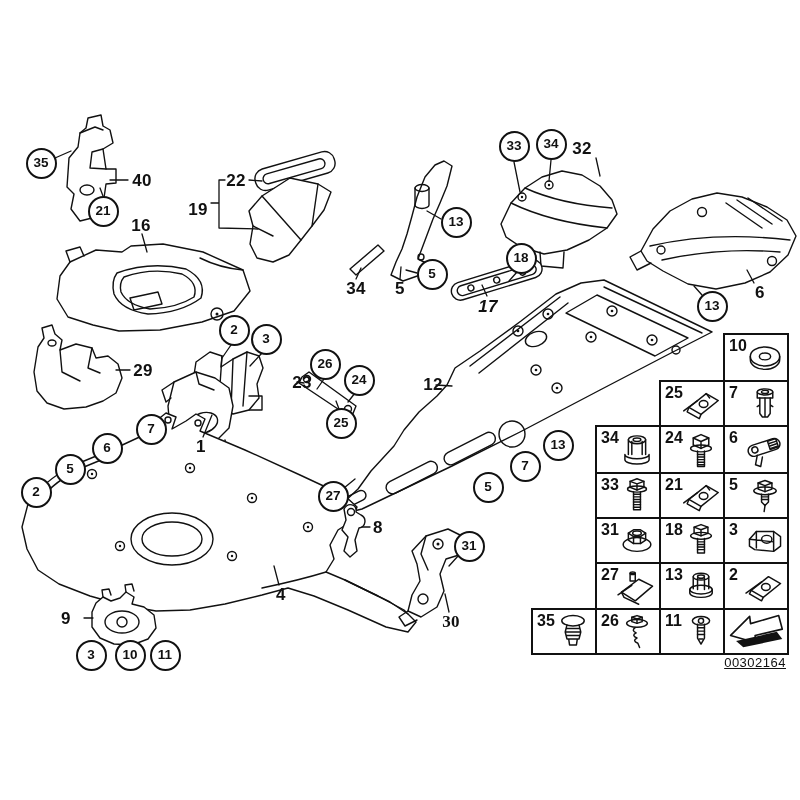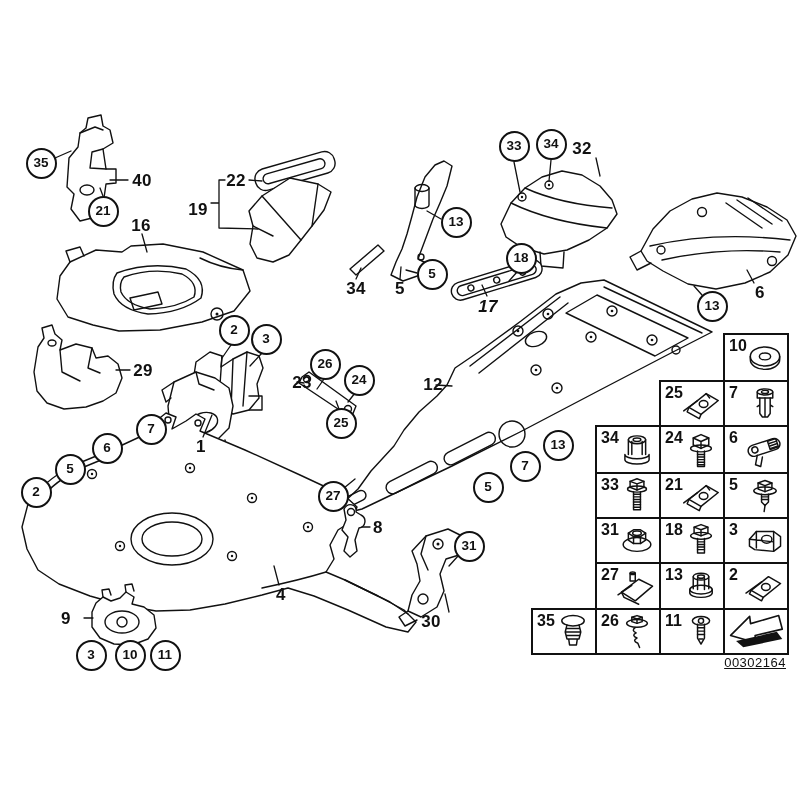--- a/index.html
+++ b/index.html
@@ -241,21 +241,21 @@
       <div class="plabel" style="left: 582px; top: 148px;">32</div>
       <div class="plabel" style="left: 488px; top: 306px; font-style: italic;">17</div>
       <div class="plabel" style="left: 760px; top: 292px;">6</div>
       <div class="plabel" style="left: 143px; top: 370px;">29</div>
       <div class="plabel" style="left: 286px; top: 382px; margin-left: 16px;">23</div>
       <div class="plabel" style="left: 425px; top: 384px; margin-left: 8px;">12</div>
       <div class="plabel" style="left: 201px; top: 446px;">1</div>
       <div class="plabel" style="left: 378px; top: 527px;">8</div>
       <div class="plabel" style="left: 281px; top: 594px;">4</div>
       <div class="plabel" style="left: 66px; top: 618px;">9</div>
-      <div class="plabel" style="left: 431px; top: 621px;">30</div>
+      <div class="plabel" style="left: 451px; top: 621px; font-family: Liberation Serif, serif;">30</div>
     </div>
 
   <div id="legend-layer">
       <div class="lcell" style="left: 723px; top: 333px; width: 66px; height: 49px;">
         <span class="num">10</span>
         <svg class="fi" viewBox="0 0 48 44">
           <g fill="none" stroke="#111" stroke-width="1.7" stroke-linejoin="round" stroke-linecap="round">
             <ellipse cx="24" cy="19" rx="17" ry="11"></ellipse>
             <ellipse cx="24" cy="19" rx="6.5" ry="4"></ellipse>
             <path d="M7,19 l0,4 a17,11 0 0 0 34,0 l0,-4"></path>

